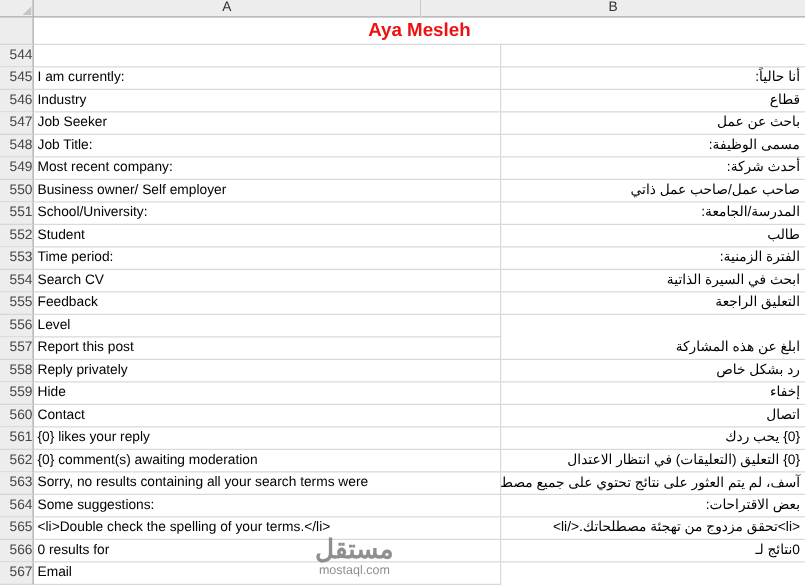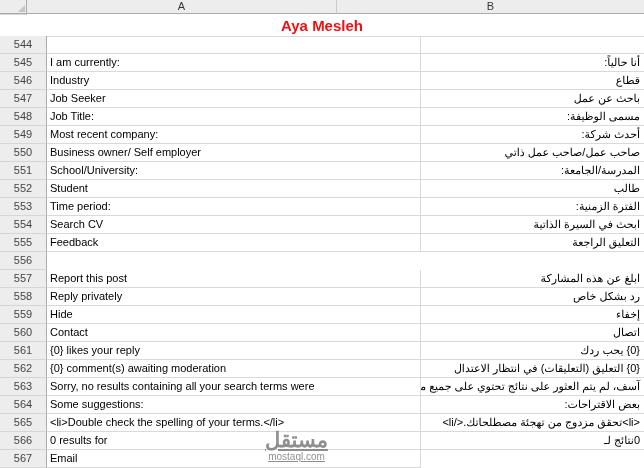--- a/index.html
+++ b/index.html
@@ -25,51 +25,51 @@
     border-left:7px solid transparent;border-bottom:7px solid #c6c6c6;
   }
   .colhdr{
     height:14px;background:#ededed;color:#333;
     text-align:center;line-height:13px;font-size:11px;
     border-right:1px solid #c9c9c9;border-bottom:1px solid #ababab;
   }
   .colhdr.a{width:310px;}
   .colhdr.b{flex:1;border-right:none;}
   
-  .title-row{display:flex;height:22px;flex-direction:column;}
+  .title-row{display:flex;height:22px;}
   .title-rn{
     width:27px;background:#ededed;
     border-right:1px solid #ababab;border-bottom:1px solid #d6d6d6;
   }
   .title-cell{
     flex:1;text-align:center;font-weight:bold;font-size:15px;line-height:21px;
     border-bottom:1px solid #d9d9d9;
   }
   
   .row{display:flex;height:18px;}
   .rn{
-    width:47px;background:#ededed;color:#444;
-    text-align:center;line-height:17px;font-size:11px;
+    width:27px;background:#ededed;color:#444;
+    text-align:right;line-height:17px;font-size:11px;
     border-right:1px solid #ababab;border-bottom:1px solid #d6d6d6;
   }
   .ca{
     width:374px;padding:0 3px;line-height:17px;
     border-right:1px solid #d9d9d9;border-bottom:1px solid #d9d9d9;
     white-space:nowrap;overflow:hidden;
   }
   .cb{
     flex:1;padding:0 4px;line-height:17px;
     border-bottom:1px solid #d9d9d9;
     text-align:right;direction:rtl;
     white-space:nowrap;overflow:hidden;
   }
   
   .watermark{
-    position:absolute;left:224px;top:429px;width:145px;
-    text-align:center;color:#777;opacity:.82;pointer-events:none;text-decoration:underline;
+    position:absolute;left:211px;top:429px;width:145px;
+    text-align:center;color:#777;opacity:.82;pointer-events:none;
   }
   .wm-name{font-size:21px;font-weight:bold;line-height:22px;direction:rtl;}
   .wm-domain{font-size:10px;line-height:11px;text-align:center;}
 </style>
 </head>
 <body>
 
 <div class="sheet">
 
   <div class="hdr-row">
@@ -141,20 +141,21 @@
         <div class="ca">Search CV</div>
         <div class="cb">ابحث في السيرة الذاتية</div>
       </div>
       <div class="row">
         <div class="rn">555</div>
         <div class="ca">Feedback</div>
         <div class="cb">التعليق الراجعة</div>
       </div>
       <div class="row">
         <div class="rn">556</div>
+        <div class="ca">Level</div>
       </div>
       <div class="row">
         <div class="rn">557</div>
         <div class="ca">Report this post</div>
         <div class="cb">ابلغ عن هذه المشاركة</div>
       </div>
       <div class="row">
         <div class="rn">558</div>
         <div class="ca">Reply privately</div>
         <div class="cb">رد بشكل خاص</div>

